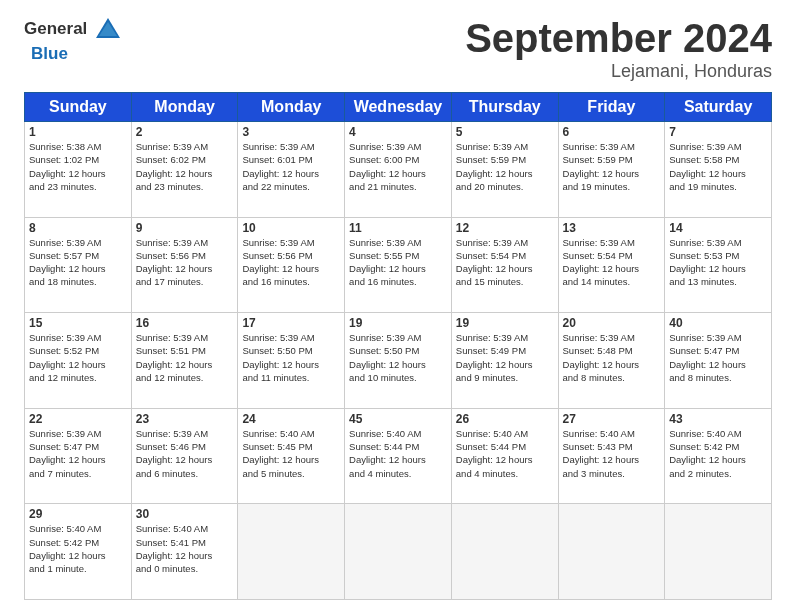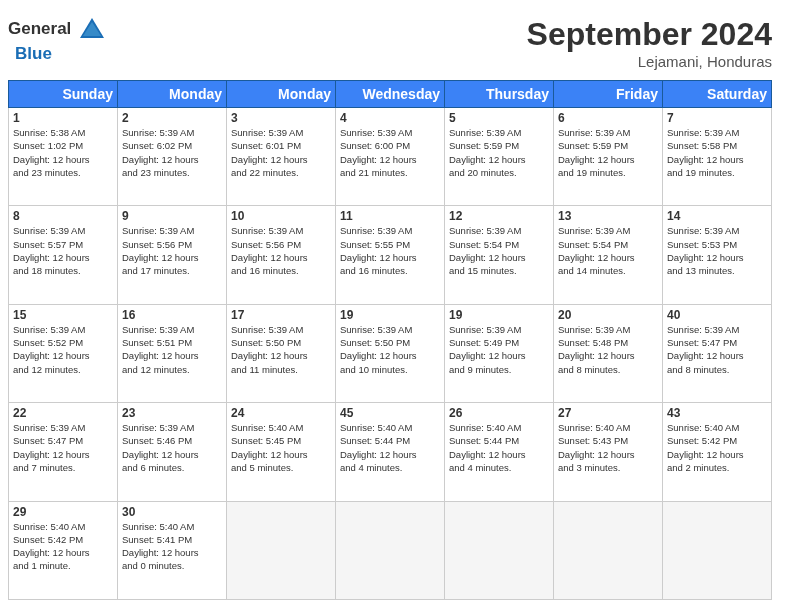--- a/index.html
+++ b/index.html
@@ -6,21 +6,21 @@
     body {
       font-family: Arial, sans-serif;
       background: #fff;
       width: 792px;
       height: 612px;
       overflow: hidden;
     }
     .page {
       width: 792px;
       height: 612px;
-      padding: 16px 20px 12px 8px;
+      padding: 16px 20px 12px 24px;
       display: flex;
       flex-direction: column;
     }
     .header {
       display: flex;
       justify-content: space-between;
       align-items: flex-start;
       margin-bottom: 10px;
     }
     .logo {
@@ -29,42 +29,42 @@
     }
     .logo-icon {
       width: 28px;
       height: 28px;
       margin-left: 2px;
     }
     .title-area {
       text-align: right;
     }
     .month-title {
-      font-size: 32px;
+      font-size: 40px;
       font-weight: bold;
       color: #333;
     }
     .location {
-      font-size: 15px;
+      font-size: 18px;
       color: #555;
     }
     .calendar {
       flex: 1;
       border: 1px solid #ccc;
       border-collapse: collapse;
       width: 100%;
       table-layout: fixed;
     }
     .calendar th {
-      background: #3b82f6;
+      background: #1d4ed8;
       color: #fff;
-      font-size: 14px;
+      font-size: 16px;
       font-weight: bold;
       padding: 5px 4px;
-      text-align: right;
+      text-align: center;
       border: 1px solid #1a5a9a;
     }
     .calendar td {
       border: 1px solid #ccc;
       vertical-align: top;
       padding: 3px 4px;
       font-size: 9.5px;
       color: #333;
       background: #fff;
       height: 88px;

